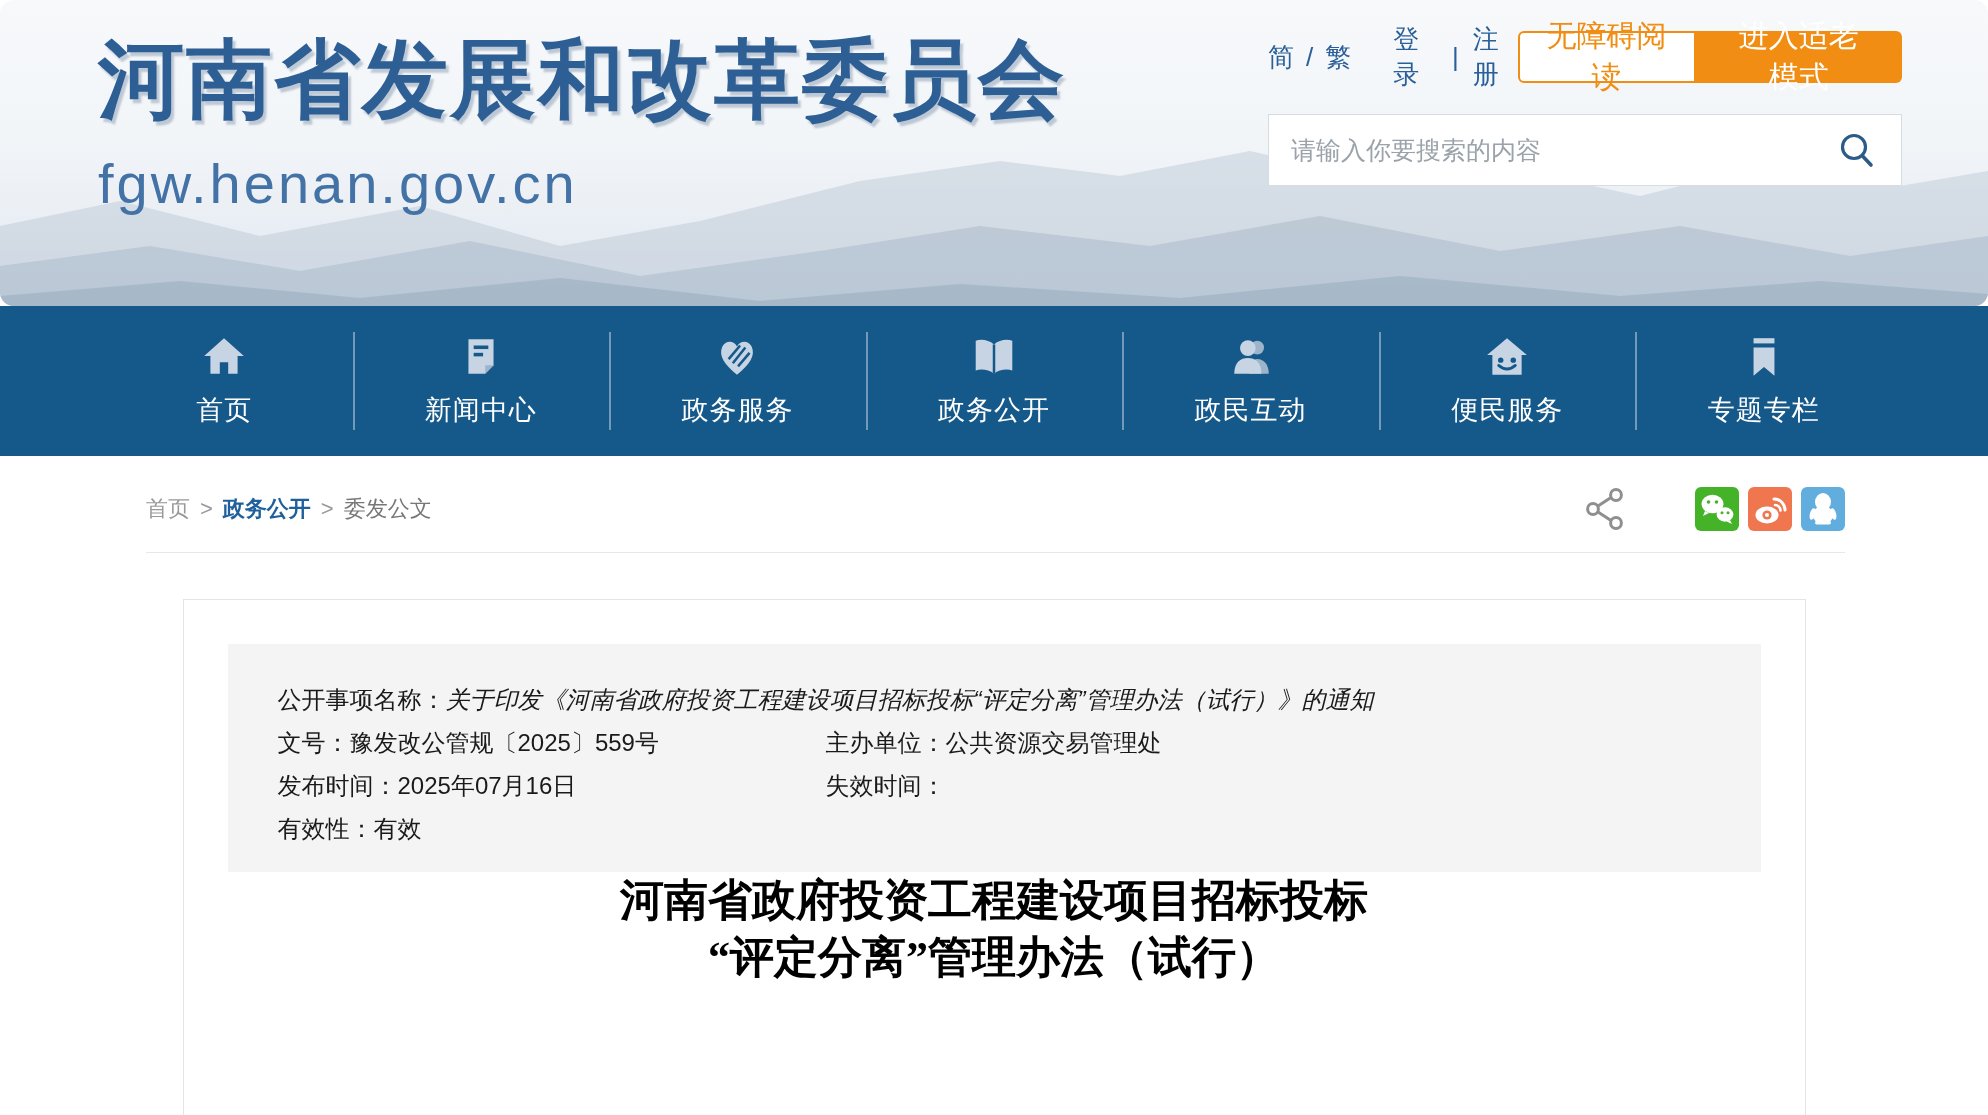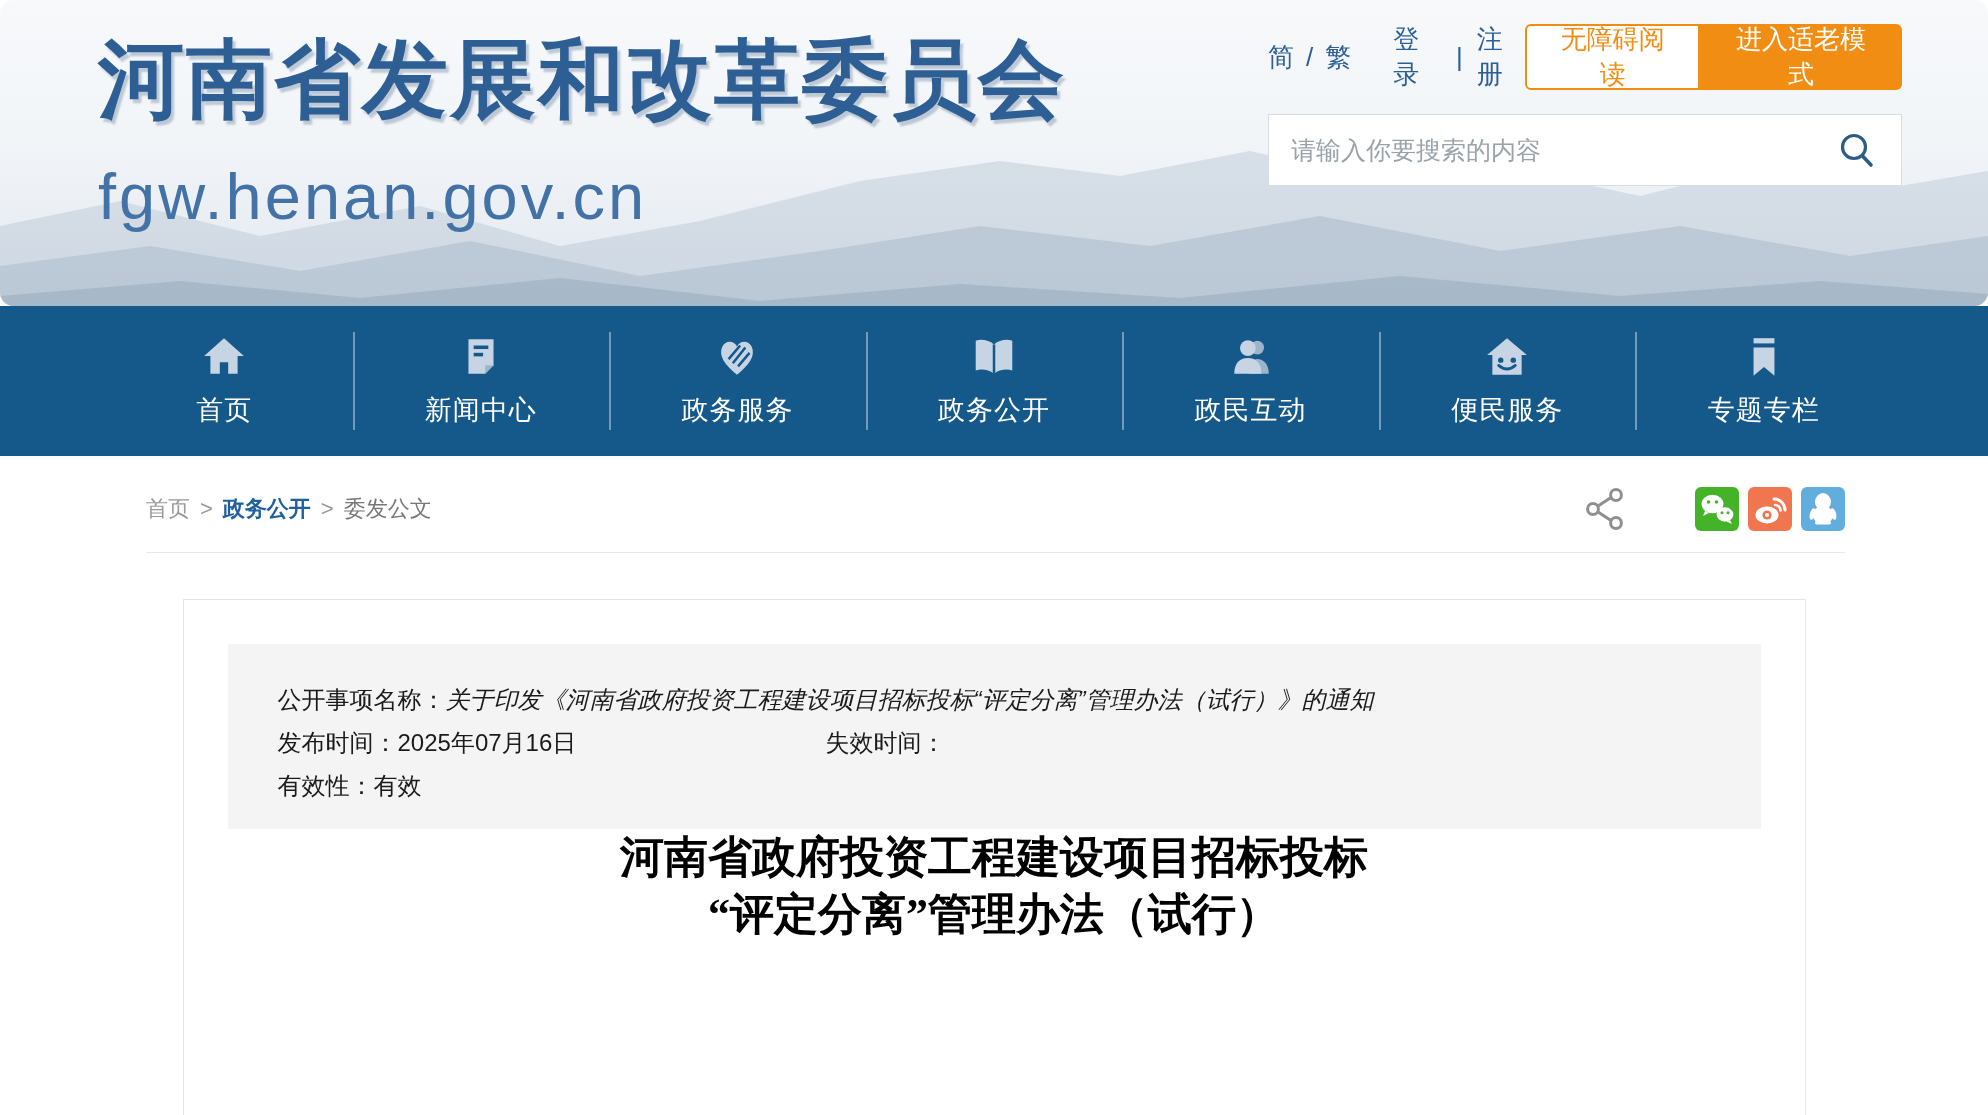--- a/index.html
+++ b/index.html
@@ -8,30 +8,30 @@
 
   
   .site-header { position:relative; height:306px; overflow:hidden;
     background:linear-gradient(180deg,#f7f9fb 0%,#f2f5f8 45%,#e9eef4 75%,#e0e8f0 100%);border-radius:14px; }
   .mountains { position:absolute; left:0; bottom:0; width:1988px; height:200px; z-index:1; }
   .header-inner { position:relative; z-index:2; height:100%; }
 
   .brand { position:absolute; left:98px; top:22px; cursor:pointer; }
   .brand-title { font-size:86px; font-weight:900; color:#2d5f95; letter-spacing:2px;
     text-shadow:3px 4px 2px rgba(90,115,145,.35); white-space:nowrap; }
-  .brand-domain { margin-top:20px; font-size:65px; color:#4272a6; letter-spacing:3px; }
+  .brand-domain { margin-top:12px; font-size:56px; color:#4272a6; letter-spacing:3px; }
 
   .header-right { position:absolute; top:28px; right:86px; width:634px; }
   .top-row { display:flex; align-items:center; height:58px; font-size:26px; color:#2a5f99; }
   .top-row a { color:#2a5f99; text-decoration:none; cursor:pointer; }
   .lang-sep { margin:0 12px; }
   .login-link { margin-left:42px; }
   .auth-sep { margin:0 14px; color:#2a5f99; }
   .btn-group { margin-left:auto; display:flex; }
-  .btn { height:66px; font-size:26px; cursor:pointer; display:flex; align-items:center; }
+  .btn { height:52px; font-size:30px; cursor:pointer; display:flex; align-items:center; }
   .btn-outline { padding:0 26px; background:#fff; border:2px solid #f08d12; color:#f08d12;
     border-radius:6px 0 0 6px; }
   .btn-solid { padding:0 30px; background:#f08d12; border:none; color:#fff;
     border-radius:0 6px 6px 0; }
 
   .search-box { margin-top:28px; height:72px; background:#fff; border:1px solid #d6dce2;
     display:flex; align-items:center; padding:0 22px; }
   .search-box input { flex:1; border:none; outline:none; font-size:25px; color:#333;
     font-family:inherit; background:transparent; }
   .search-box input::placeholder { color:#9aa2aa; }
@@ -238,20 +238,24 @@
   </div>
 </div>
 
 <main class="content-box">
 
   <section class="meta-panel">
     <div class="meta-row">
       <span>公开事项名称：</span><span class="meta-italic">关于印发《河南省政府投资工程建设项目招标投标“评定分离”管理办法（试行）》的通知</span>
     </div>
     <div class="meta-grid">
+      <div><span>文号：</span><span>豫发改公管规〔2025〕559号</span></div>
+      <div><span>主办单位：</span><span>公共资源交易管理处</span></div>
+    </div>
+    <div class="meta-grid">
       <div><span>发布时间：</span><span>2025年07月16日</span></div>
       <div><span>失效时间：</span><span></span></div>
     </div>
     <div class="meta-row">
       <span>有效性：</span><span>有效</span>
     </div>
   </section>
 
   <h1 class="doc-title">
     <div>河南省政府投资工程建设项目招标投标</div>

